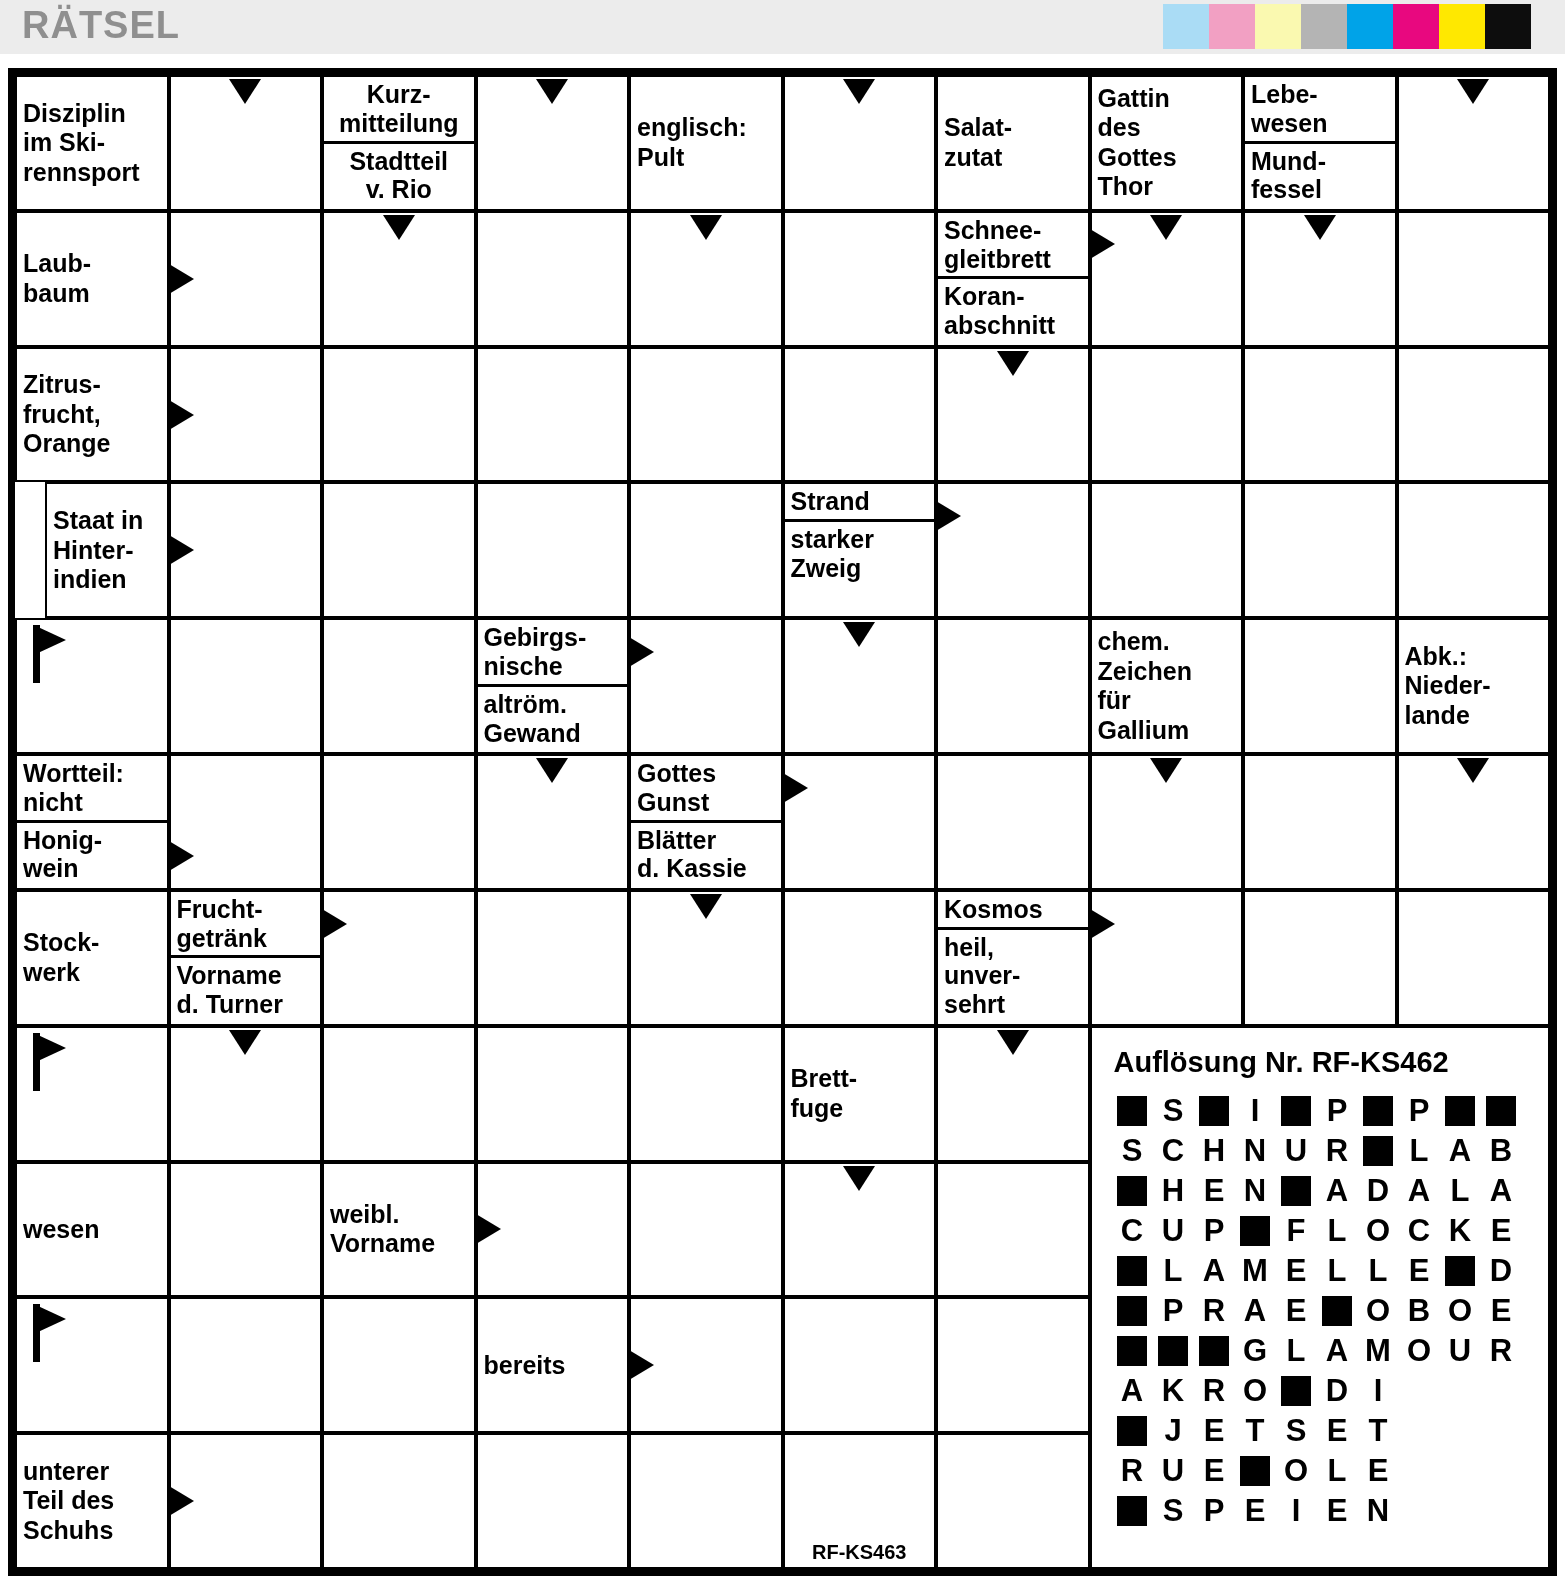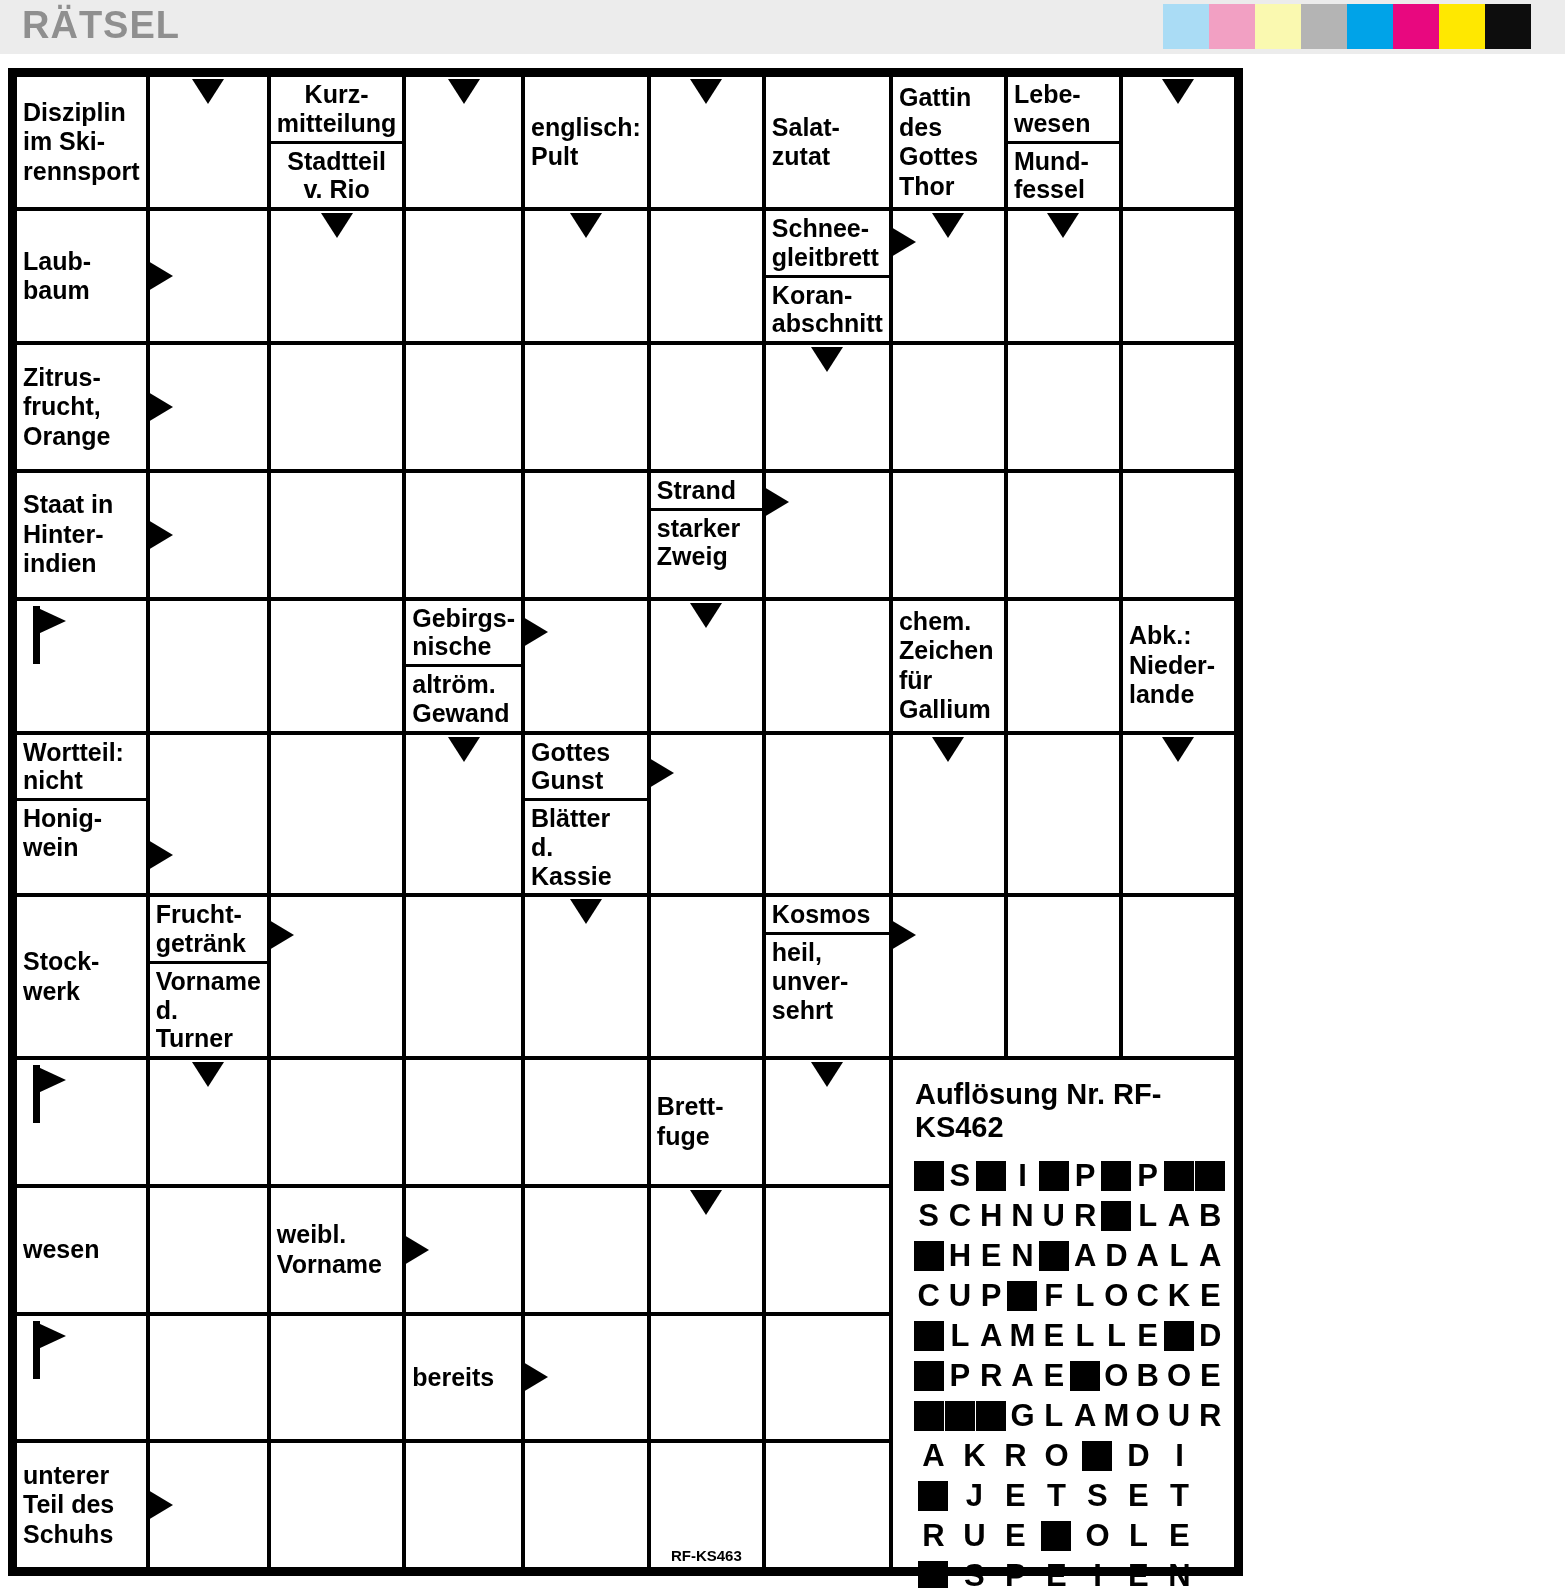--- a/index.html
+++ b/index.html
@@ -7,21 +7,21 @@
           font-family:"Liberation Sans", sans-serif; overflow:hidden; }
 
   
   .header { position:absolute; left:0; top:0; width:100%; height:54px; background:#ececec; }
   .page-title { position:absolute; left:22px; top:4px; font-size:38px; font-weight:bold;
                 color:#8f8f8f; letter-spacing:1px; }
   .color-bar { position:absolute; right:34px; top:4px; height:45px; display:flex; }
   .swatch { width:46px; height:45px; }
 
   
-  .crossword-grid { position:absolute; left:8px; top:68px; width:1235px; height:1508px;
+  .crossword-grid { position:absolute; left:8px; top:68px; width:1549px; height:1508px;
                     box-sizing:border-box; border:7px solid #000; background:#fff;
                     display:grid; grid-template-columns:repeat(10,1fr);
                     grid-template-rows:repeat(11,1fr); }
   .cell { position:relative; box-sizing:border-box; border:2px solid #000; background:#fff; }
   .vcenter { display:flex; align-items:center; }
   .clue-text { font-size:25px; font-weight:bold; line-height:1.18; white-space:pre-line;
                padding:4px 6px; color:#000; }
   .clue2 { display:flex; flex-direction:column; }
   .clue-part { font-size:25px; font-weight:bold; line-height:1.15; white-space:pre-line;
                padding:3px 6px; color:#000; }
@@ -38,21 +38,21 @@
   .arrow-right.mid   { top:50%; transform:translateY(-50%); }
   .arrow-right.upper { top:24%; transform:translateY(-50%); }
   .arrow-right.lower { top:76%; transform:translateY(-50%); }
   .flag-arrow { position:absolute; left:16px; top:5px; width:44px; height:64px; z-index:4; }
   .flag-pole { position:absolute; left:0; top:0; width:7px; height:58px; background:#000; }
   .flag-pennant { position:absolute; left:5px; top:2px; width:0; height:0;
                   border-left:28px solid #000; border-top:13px solid transparent;
                   border-bottom:13px solid transparent; }
 
   .cell-code { position:absolute; bottom:3px; left:0; right:0; text-align:center;
-               font-size:15px; font-weight:bold; color:#000;margin-top:31px; }
+               font-size:20px; font-weight:bold; color:#000;margin-top:31px; }
 
   
   .solution-box { box-sizing:border-box; border:2px solid #000; background:#fff;
                   padding:10px 8px 4px 20px; position:relative; }
   .solution-title { font-size:29px; font-weight:bold; margin:8px 0 12px 2px; color:#000; }
   .sol-row { display:flex; height:40px; align-items:center; }
   .sol-cell { width:41px; height:40px; display:flex; align-items:center; justify-content:center; }
   .sol-letter { font-size:31px; font-weight:bold; color:#000; }
   .sol-black { width:30px; height:30px; background:#000; }
 </style>
@@ -155,21 +155,21 @@
       <div class="cell" style="grid-area: 3 / 3;"></div>
       <div class="cell" style="grid-area: 3 / 4;"></div>
       <div class="cell" style="grid-area: 3 / 5;"></div>
       <div class="cell" style="grid-area: 3 / 6;"></div>
       <div class="cell" style="grid-area: 3 / 7;">
         <div class="arrow-down"></div>
       </div>
       <div class="cell" style="grid-area: 3 / 8;"></div>
       <div class="cell" style="grid-area: 3 / 9;"></div>
       <div class="cell" style="grid-area: 3 / 10;"></div>
-      <div class="cell vcenter" style="grid-area: 4 / 1;">
+      <div class="cell vcenter" style="grid-area: 4 / 1; margin-left: 30px;">
         <div class="clue-text">Staat in
 Hinter-
 indien</div>
         <div class="arrow-right mid"></div>
       </div>
       <div class="cell" style="grid-area: 4 / 2;"></div>
       <div class="cell" style="grid-area: 4 / 3;"></div>
       <div class="cell" style="grid-area: 4 / 4;"></div>
       <div class="cell" style="grid-area: 4 / 5;"></div>
       <div class="cell clue2" style="grid-area: 4 / 6;">

